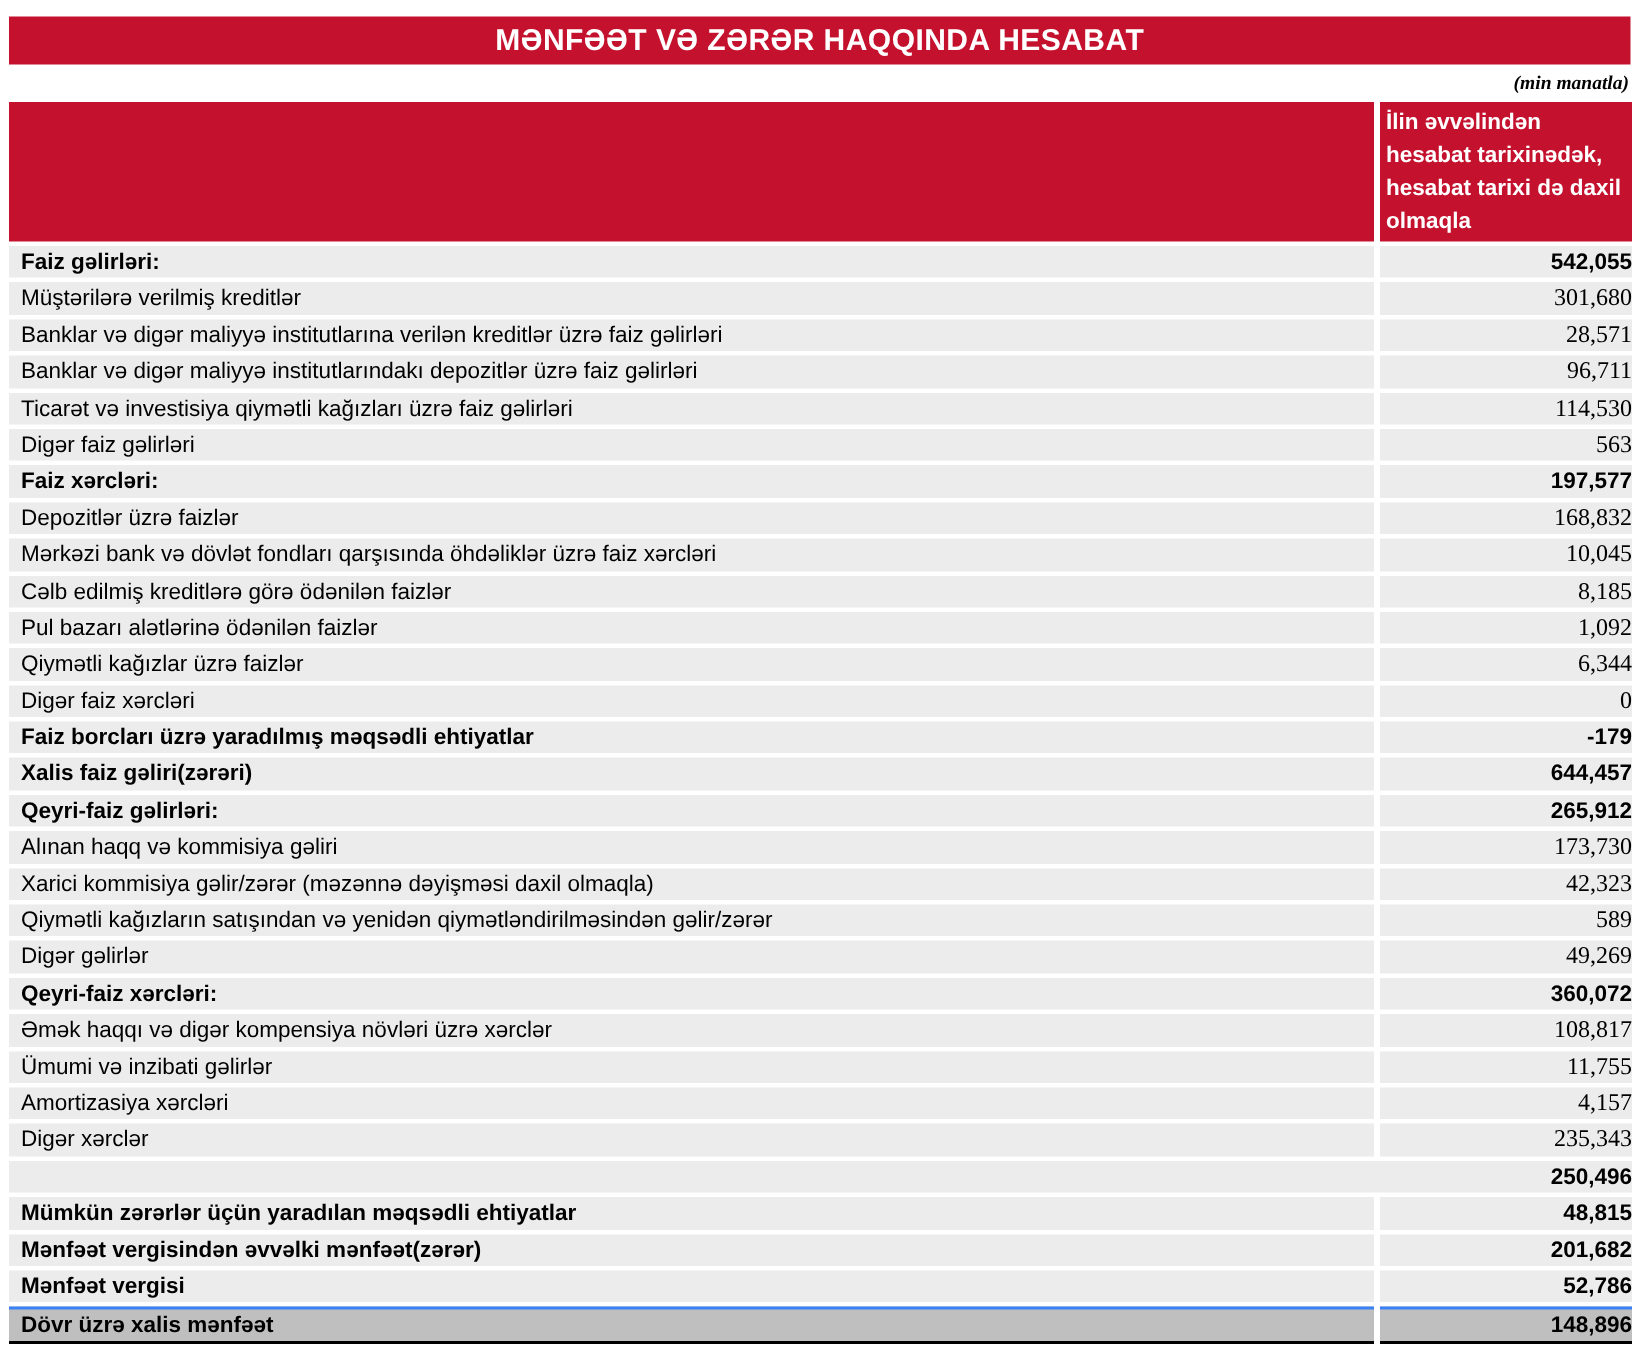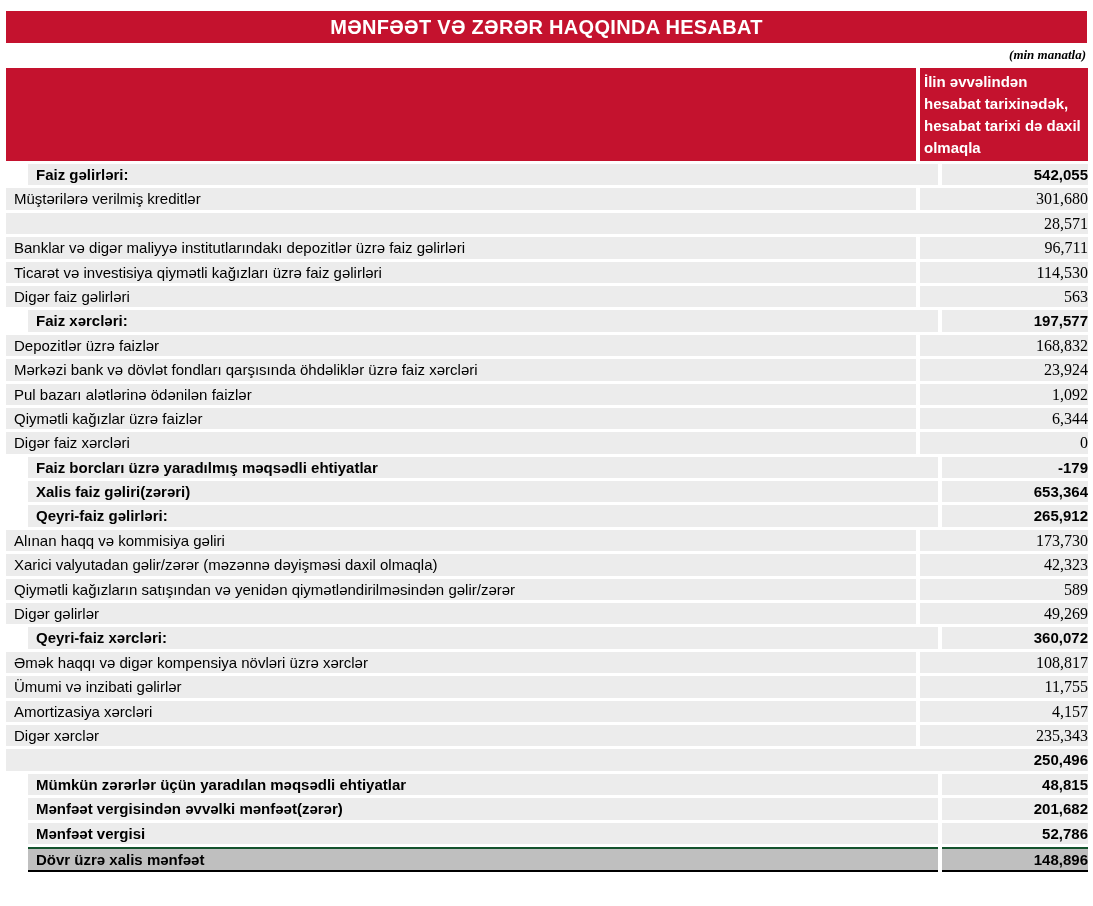--- a/index.html
+++ b/index.html
@@ -82,30 +82,30 @@
     white-space: nowrap;
     overflow: hidden;
   }
   .cell.value {
     flex: 1;
     text-align: right;
     font-family: "Liberation Serif", serif;
     font-size: 16px;
     line-height: 21.4px;
   }
-  .row.bold .cell.label { font-weight: 700; margin-left: 22px; }
+  .row.bold .cell.label { font-weight: 700; }
   .row.bold .cell.value {
     font-family: "Liberation Sans", sans-serif;
     font-size: 15px;
     font-weight: 700;
   }
   .row.total { height: 25px; }
   .row.total .cell {
     background: var(--total_row_bg, #BFBFBF);
-    border-top: 2px solid #14532d;
+    border-top: 2px solid #3b82f6;
     border-bottom: 2px solid #000;
     line-height: 21px;
   }
 </style>
 </head>
 <body>
 
 <div class="page">
 
   <div class="banner">MƏNFƏƏT VƏ ZƏRƏR HAQQINDA HESABAT</div>
@@ -120,20 +120,21 @@
     <div>
         <div class="row bold">
           <div class="cell label">Faiz gəlirləri:</div>
           <div class="cell value">542,055</div>
         </div>
         <div class="row">
           <div class="cell label">Müştərilərə verilmiş kreditlər</div>
           <div class="cell value">301,680</div>
         </div>
         <div class="row">
+          <div class="cell label">Banklar və digər maliyyə institutlarına verilən kreditlər üzrə faiz gəlirləri</div>
           <div class="cell value">28,571</div>
         </div>
         <div class="row">
           <div class="cell label">Banklar və digər maliyyə institutlarındakı depozitlər üzrə faiz gəlirləri</div>
           <div class="cell value">96,711</div>
         </div>
         <div class="row">
           <div class="cell label">Ticarət və investisiya qiymətli kağızları üzrə faiz gəlirləri</div>
           <div class="cell value">114,530</div>
         </div>
@@ -144,52 +145,56 @@
         <div class="row bold">
           <div class="cell label">Faiz xərcləri:</div>
           <div class="cell value">197,577</div>
         </div>
         <div class="row">
           <div class="cell label">Depozitlər üzrə faizlər</div>
           <div class="cell value">168,832</div>
         </div>
         <div class="row">
           <div class="cell label">Mərkəzi bank və dövlət fondları qarşısında öhdəliklər üzrə faiz xərcləri</div>
-          <div class="cell value">23,924</div>
+          <div class="cell value">10,045</div>
+        </div>
+        <div class="row">
+          <div class="cell label">Cəlb edilmiş kreditlərə görə ödənilən faizlər</div>
+          <div class="cell value">8,185</div>
         </div>
         <div class="row">
           <div class="cell label">Pul bazarı alətlərinə ödənilən faizlər</div>
           <div class="cell value">1,092</div>
         </div>
         <div class="row">
           <div class="cell label">Qiymətli kağızlar üzrə faizlər</div>
           <div class="cell value">6,344</div>
         </div>
         <div class="row">
           <div class="cell label">Digər faiz xərcləri</div>
           <div class="cell value">0</div>
         </div>
         <div class="row bold">
           <div class="cell label">Faiz borcları üzrə yaradılmış məqsədli ehtiyatlar</div>
           <div class="cell value">-179</div>
         </div>
         <div class="row bold">
           <div class="cell label">Xalis faiz gəliri(zərəri)</div>
-          <div class="cell value">653,364</div>
+          <div class="cell value">644,457</div>
         </div>
         <div class="row bold">
           <div class="cell label">Qeyri-faiz gəlirləri:</div>
           <div class="cell value">265,912</div>
         </div>
         <div class="row">
           <div class="cell label">Alınan haqq və kommisiya gəliri</div>
           <div class="cell value">173,730</div>
         </div>
         <div class="row">
-          <div class="cell label">Xarici valyutadan gəlir/zərər (məzənnə dəyişməsi daxil olmaqla)</div>
+          <div class="cell label">Xarici kommisiya gəlir/zərər (məzənnə dəyişməsi daxil olmaqla)</div>
           <div class="cell value">42,323</div>
         </div>
         <div class="row">
           <div class="cell label"> Qiymətli kağızların satışından və yenidən qiymətləndirilməsindən gəlir/zərər</div>
           <div class="cell value">589</div>
         </div>
         <div class="row">
           <div class="cell label">Digər gəlirlər</div>
           <div class="cell value">49,269</div>
         </div>

